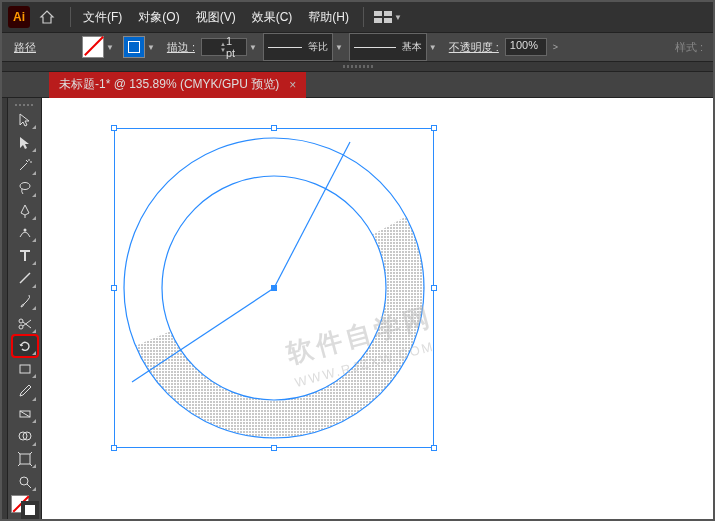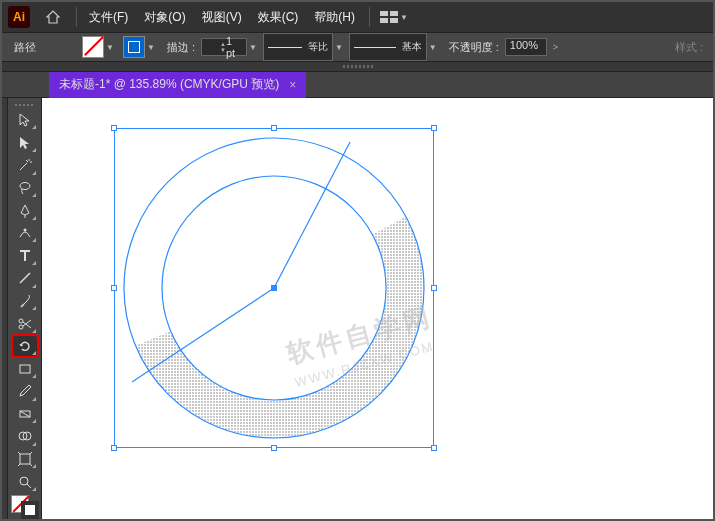--- a/index.html
+++ b/index.html
@@ -1,50 +1,50 @@
 <!DOCTYPE html>
 <html><head>
 <meta charset="utf-8">
 <style>
 * { margin: 0; padding: 0; box-sizing: border-box; font-family: "Microsoft YaHei", Arial, sans-serif; }
 body { background: #fff; width: 715px; height: 521px; overflow: hidden; position: relative; }
 .frame { border: 2px solid #555; width: 715px; height: 521px; position: relative; background: #fff; }
 
 
 .menubar { height: 30px; background: #323232; display: flex; align-items: center; color: #eee; font-size: 12px; padding: 0 6px; }
-.ai-logo { width: 22px; height: 22px; background: #310000; color: #ff9a00; display: flex; align-items: center; justify-content: center; font-weight: bold; font-size: 12px; border-radius: 3px; margin-right: 12px; }
+.ai-logo { width: 22px; height: 22px; background: #310000; color: #ff9a00; display: flex; align-items: center; justify-content: center; font-weight: bold; font-size: 12px; border-radius: 3px; margin-right: 6px; }
 .home-icon { width: 22px; height: 22px; display: flex; align-items: center; justify-content: center; margin-right: 8px; cursor: pointer; }
 .home-icon svg { width: 16px; height: 16px; }
 .menu-item { padding: 8px 8px; cursor: pointer; line-height: 30px; }
 .menu-sep { width: 1px; height: 20px; background: #555; margin: 0 4px; }
 
 
 .controlbar { height: 30px; background: #474747; display: flex; align-items: center; color: #ddd; font-size: 11px; padding: 0 6px; border-top: 1px solid #222; border-bottom: 1px solid #222; }
-.ctrl-label { margin: 17px 6px; }
+.ctrl-label { margin: 17px 6px; text-decoration: underline; }
 .swatch-none { width: 22px; height: 22px; background: #fff; position: relative; border: 1px solid #888; }
 .swatch-none::after { content: ""; position: absolute; left: -2px; top: 8px; width: 26px; height: 2px; background: #e00; transform: rotate(-45deg); }
 .swatch-blue { width: 22px; height: 22px; background: #0066cc; border: 1px solid #888; margin-left: 3px; position: relative; }
 .swatch-blue-inner { position: absolute; top: 4px; left: 4px; width: 12px; height: 12px; border: 1px solid #fff; }
 .dd-arrow { font-size: 8px; color: #bbb; margin-left: 2px; margin-right: 6px; }
 .stroke-input { width: 46px; height: 18px; background: #2a2a2a; border: 1px solid #666; color: #ddd; font-size: 11px; padding: 0 18px; display: flex; align-items: center; justify-content: space-between; }
 .spin { display: flex; flex-direction: column; font-size: 6px; line-height: 6px; color: #aaa; }
 .line-preview { width: 70px; height: 18px; background: #2a2a2a; border: 1px solid #666; display: flex; align-items: center; justify-content: flex-end; padding: 13px 4px; position: relative; }
 .line-preview::before { content: ""; position: absolute; left: 4px; right: 30px; height: 1px; background: #ddd; top: 50%; }
 .line-preview-text { font-size: 10px; color: #ddd; }
 .opacity-input { width: 42px; height: 18px; background: #2a2a2a; border: 1px solid #666; color: #ddd; font-size: 11px; padding: 0 4px; }
 .style-btn { color: #888; font-size: 11px; margin-left: auto; padding: 0 4px; }
 
 
 .panel-handle { height: 10px; background: #383838; display: flex; align-items: center; justify-content: center; border-bottom: 1px solid #222; }
 .handle-dots { width: 30px; height: 3px; background: repeating-linear-gradient(90deg, #666 0 2px, transparent 2px 4px); }
 
 
 .tabbar { height: 26px; background: #434343; display: flex; align-items: center; font-size: 12px; border-bottom: 1px solid #222; }
 .tab-spacer { width: 47px; }
-.tab { height: 26px; background: #6d28d9; color: #ddd; display: flex; align-items: center; padding: 0 10px; }
+.tab { height: 26px; background: #b91c1c; color: #ddd; display: flex; align-items: center; padding: 0 10px; }
 .tab-close { margin-left: 10px; color: #bbb; cursor: pointer; }
 
 
 .workspace { display: flex; height: calc(521px - 30px - 30px - 10px - 26px - 4px); }
 .toolbar-panel { width: 34px; background: #474747; border-right: 1px solid #222; display: flex; flex-direction: column; align-items: center; padding-top: 4px; }
 .sidebar-handle { height: 8px; width: 100%; display: flex; align-items: center; justify-content: center; }
 .sidebar-handle-dots { width: 20px; height: 2px; background: repeating-linear-gradient(90deg, #777 0 2px, transparent 2px 4px); }
 .tools-grip { width: 6px; height: 100%; background: #3a3a3a; border-right: 1px solid #222; }
 .tools-wrapper { display: flex; height: 100%; }
 

